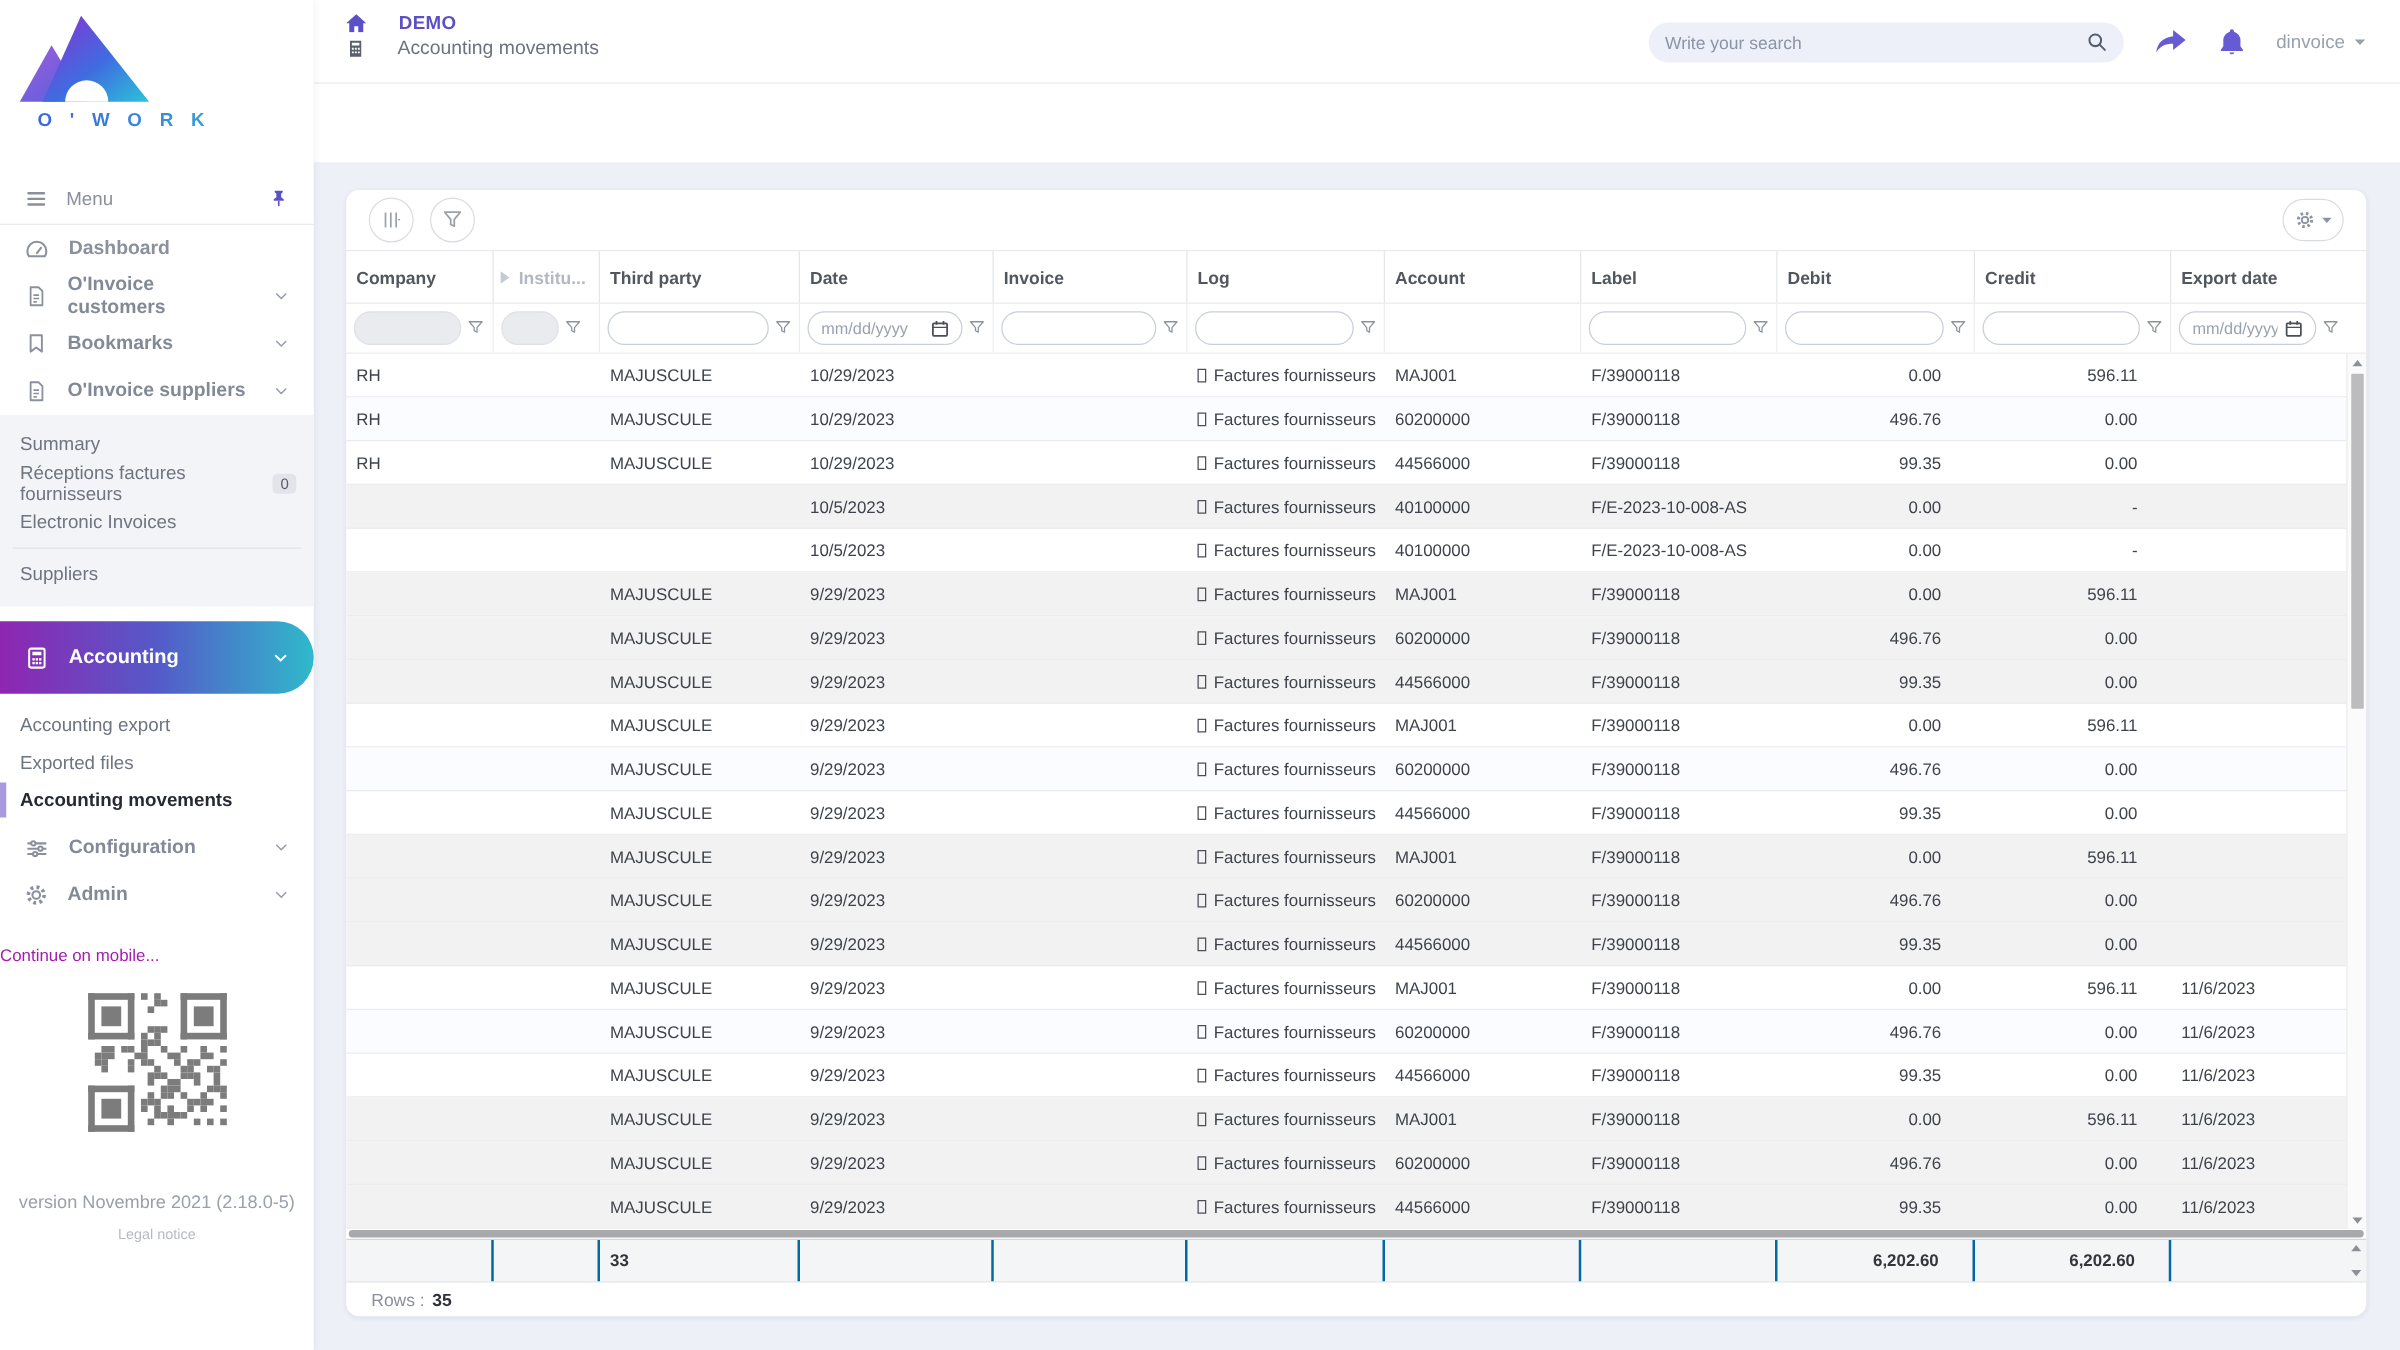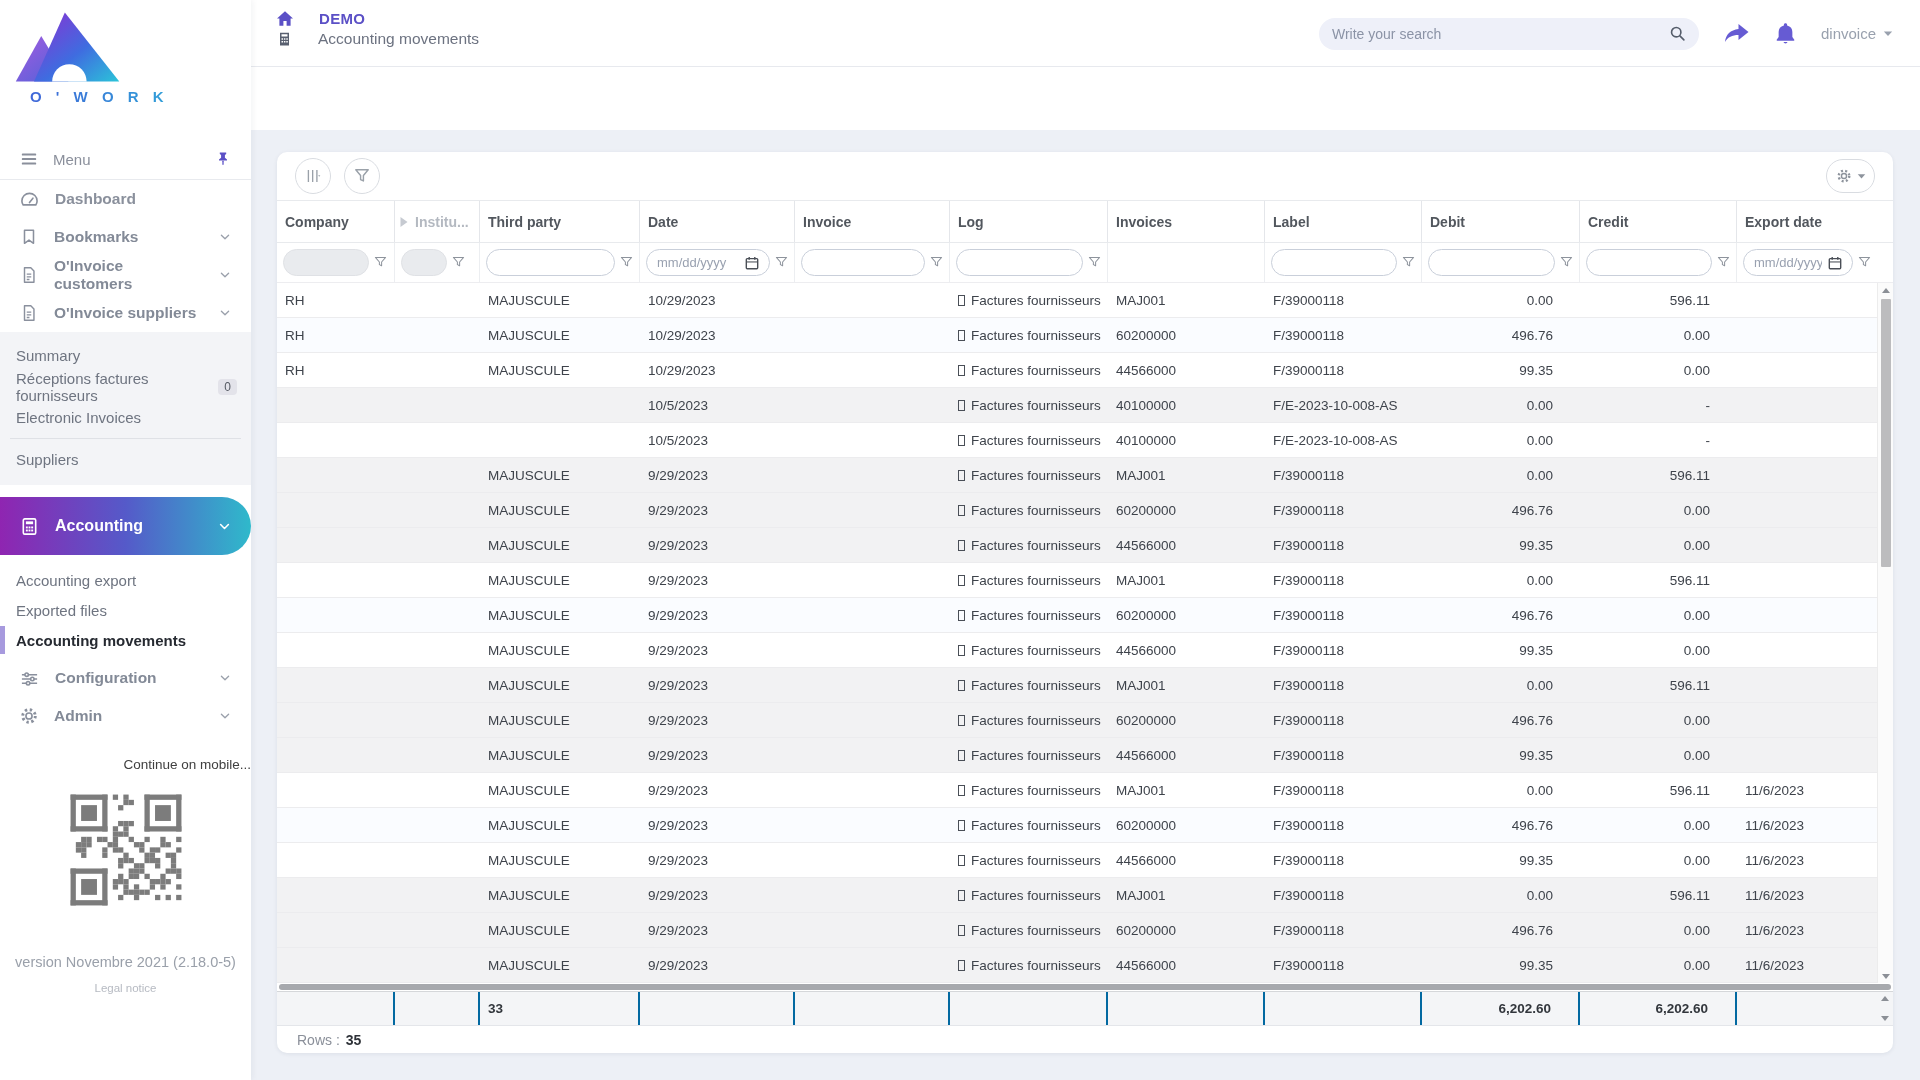--- a/index.html
+++ b/index.html
@@ -32,21 +32,21 @@
   .sub-badge{margin-left:8px;background:#e3e3ea;color:#565b64;font-size:12px;border-radius:4px;padding:1px 6px;}
   .sub-divider{border-top:1px solid #dfe1e6;margin:5px 10px;}
   .active-block{margin-top:12px;height:58px;display:flex;align-items:center;gap:16px;padding:12px 20px;
     background:linear-gradient(90deg,var(--c-grad_start) 0%,var(--c-grad_mid) 50%,var(--c-grad_end) 100%);
     border-radius:0 29px 29px 0;color:#fff;font-size:16px;font-weight:bold;cursor:pointer;}
   .active-block .chev{margin-left:auto;color:#fff;}
   .subwhite{padding:10px 0 4px 0;}
   .subwhite .sub-item{height:30px;}
   .sub-item.current{font-weight:bold;color:#262a31;position:relative;}
   .sub-item.current::before{content:"";position:absolute;left:0;top:1px;bottom:1px;width:5px;background:var(--c-subbar_purple);}
-  .mobile-hint{margin-top:22px;text-align:right;font-size:13.5px;color:#404040;}
+  .mobile-hint{margin-top:22px;text-align:left;font-size:13.5px;color:#a21caf;}
   .qr-box{width:132px;margin:12px auto 0 auto;}
   .version-text{margin-top:38px;text-align:center;font-size:14.5px;color:#9aa0aa;}
   .legal-text{margin-top:12px;text-align:center;font-size:11.5px;color:#b6bac2;cursor:pointer;}
 
   
   .main{flex:1;display:flex;flex-direction:column;height:1080px;}
   .topbar{height:67px;background:#fff;border-bottom:1px solid #e7e9ee;display:flex;align-items:flex-start;padding:0 27px 0 26px;}
   .crumbs{display:flex;flex-direction:column;gap:3px;padding-top:10px;}
   .crumb-line{display:flex;align-items:center;gap:26px;}
   .crumb-root{color:var(--c-demo_purple);font-weight:bold;font-size:15px;letter-spacing:.3px;}
@@ -158,38 +158,38 @@
       <svg width="19" height="19" viewBox="0 0 20 20">
           <path d="M10 3.5a8 8 0 0 0-8 8c0 1.6.5 3 1.3 4.2h13.4A7.9 7.9 0 0 0 18 11.5a8 8 0 0 0-8-8z" fill="none" stroke="currentColor" stroke-width="1.7"></path>
           <path d="M10 13.2l3.6-4.6" stroke="currentColor" stroke-width="1.7" stroke-linecap="round"></path>
         </svg>
     </span>
     <span>Dashboard</span>
   </div>
   <div class="nav-item">
     <span class="nav-icon">
       <svg width="18" height="18" viewBox="0 0 20 20">
-          <path d="M5 2.5h10V17l-5-3.6L5 17z" fill="none" stroke="currentColor" stroke-width="1.7" stroke-linejoin="round"></path>
+          <path d="M5 2h7l3.5 3.5V18H5z" fill="none" stroke="currentColor" stroke-width="1.6" stroke-linejoin="round"></path>
+          <path d="M7.5 9h5M7.5 12h5M7.5 15h3" stroke="currentColor" stroke-width="1.4"></path>
         </svg>
     </span>
-    <span>Bookmarks</span>
+    <span>O'Invoice customers</span>
     <span class="chev">
         <svg width="12" height="12" viewBox="0 0 20 20">
           <path d="M4 7l6 6 6-6" fill="none" stroke="currentColor" stroke-width="2.2" stroke-linecap="round" stroke-linejoin="round"></path>
         </svg>
       </span>
   </div>
   <div class="nav-item">
     <span class="nav-icon">
       <svg width="18" height="18" viewBox="0 0 20 20">
-          <path d="M5 2h7l3.5 3.5V18H5z" fill="none" stroke="currentColor" stroke-width="1.6" stroke-linejoin="round"></path>
-          <path d="M7.5 9h5M7.5 12h5M7.5 15h3" stroke="currentColor" stroke-width="1.4"></path>
+          <path d="M5 2.5h10V17l-5-3.6L5 17z" fill="none" stroke="currentColor" stroke-width="1.7" stroke-linejoin="round"></path>
         </svg>
     </span>
-    <span>O'Invoice customers</span>
+    <span>Bookmarks</span>
     <span class="chev">
         <svg width="12" height="12" viewBox="0 0 20 20">
           <path d="M4 7l6 6 6-6" fill="none" stroke="currentColor" stroke-width="2.2" stroke-linecap="round" stroke-linejoin="round"></path>
         </svg>
       </span>
   </div>
   <div class="nav-item">
     <span class="nav-icon">
       <svg width="18" height="18" viewBox="0 0 20 20">
           <path d="M5 2h7l3.5 3.5V18H5z" fill="none" stroke="currentColor" stroke-width="1.6" stroke-linejoin="round"></path>
@@ -505,21 +505,21 @@
         <div class="hcell">
             <span>Date</span>
           </div>
         <div class="hcell">
             <span>Invoice</span>
           </div>
         <div class="hcell">
             <span>Log</span>
           </div>
         <div class="hcell">
-            <span>Invoices</span>
+            <span>Account</span>
           </div>
         <div class="hcell">
             <span>Label</span>
           </div>
         <div class="hcell">
             <span>Debit</span>
           </div>
         <div class="hcell">
             <span>Credit</span>
           </div>

